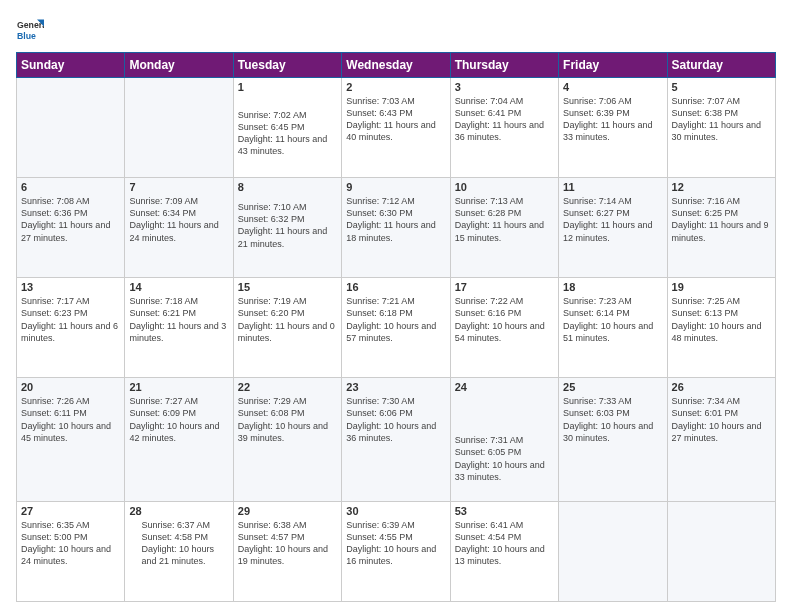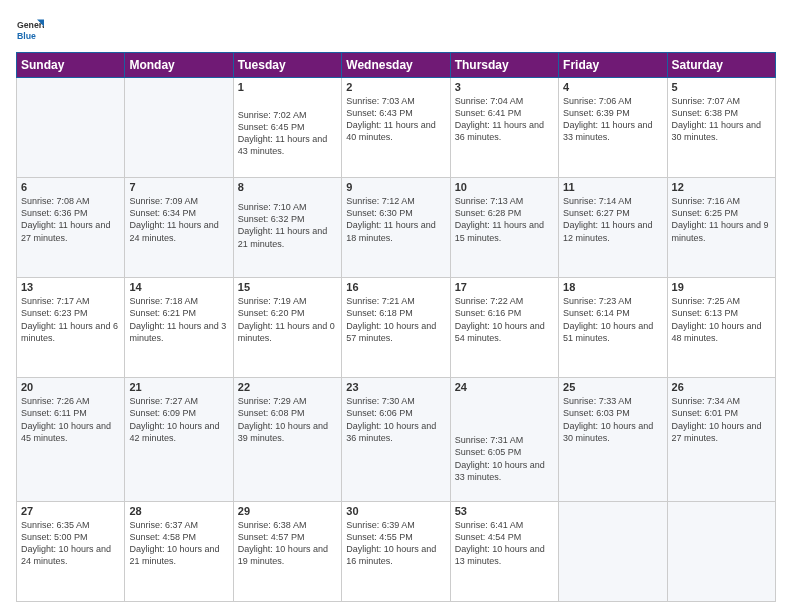--- a/index.html
+++ b/index.html
@@ -291,21 +291,21 @@
         </tr>
         <tr>
           <td>
             <span class="day-number">27</span>
             <div class="day-info" style="white-space: pre-line;">Sunrise: 6:35 AM
 Sunset: 5:00 PM
 Daylight: 10 hours and 24 minutes.</div>
           </td>
           <td>
             <span class="day-number">28</span>
-            <div class="day-info" style="white-space: pre-line;">Sunrise: 6:37 AM
+            <div class="day-info" style="white-space: pre-line; margin-left: 12px;">Sunrise: 6:37 AM
 Sunset: 4:58 PM
 Daylight: 10 hours and 21 minutes.</div>
           </td>
           <td>
             <span class="day-number">29</span>
             <div class="day-info" style="white-space: pre-line;">Sunrise: 6:38 AM
 Sunset: 4:57 PM
 Daylight: 10 hours and 19 minutes.</div>
           </td>
           <td>

